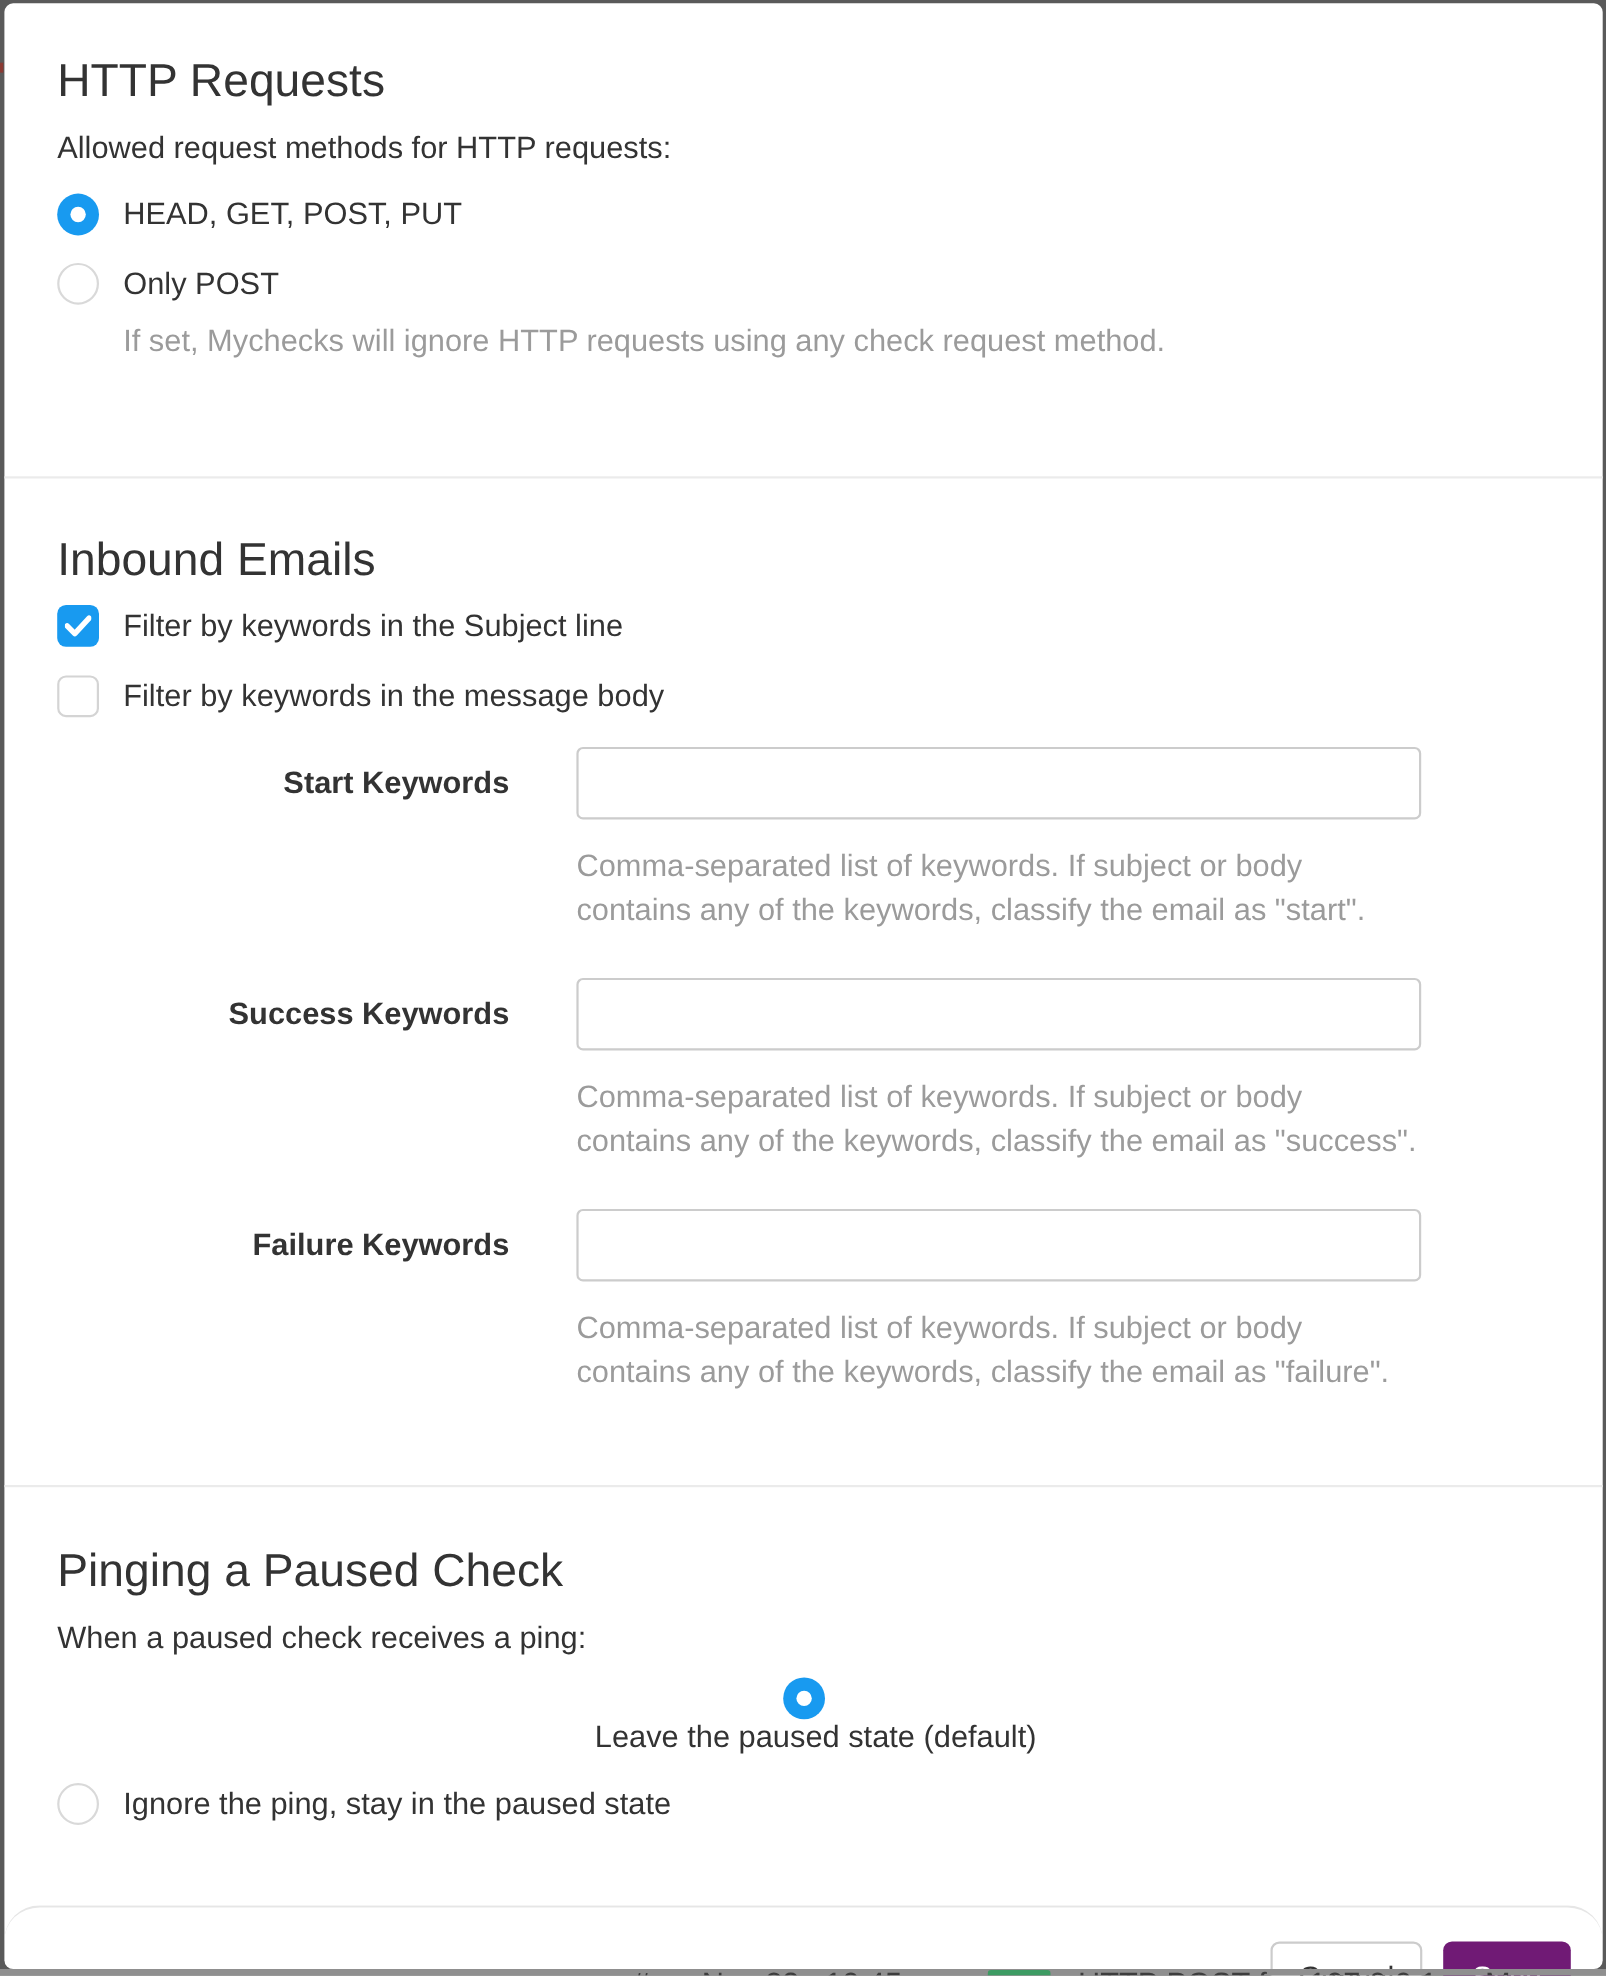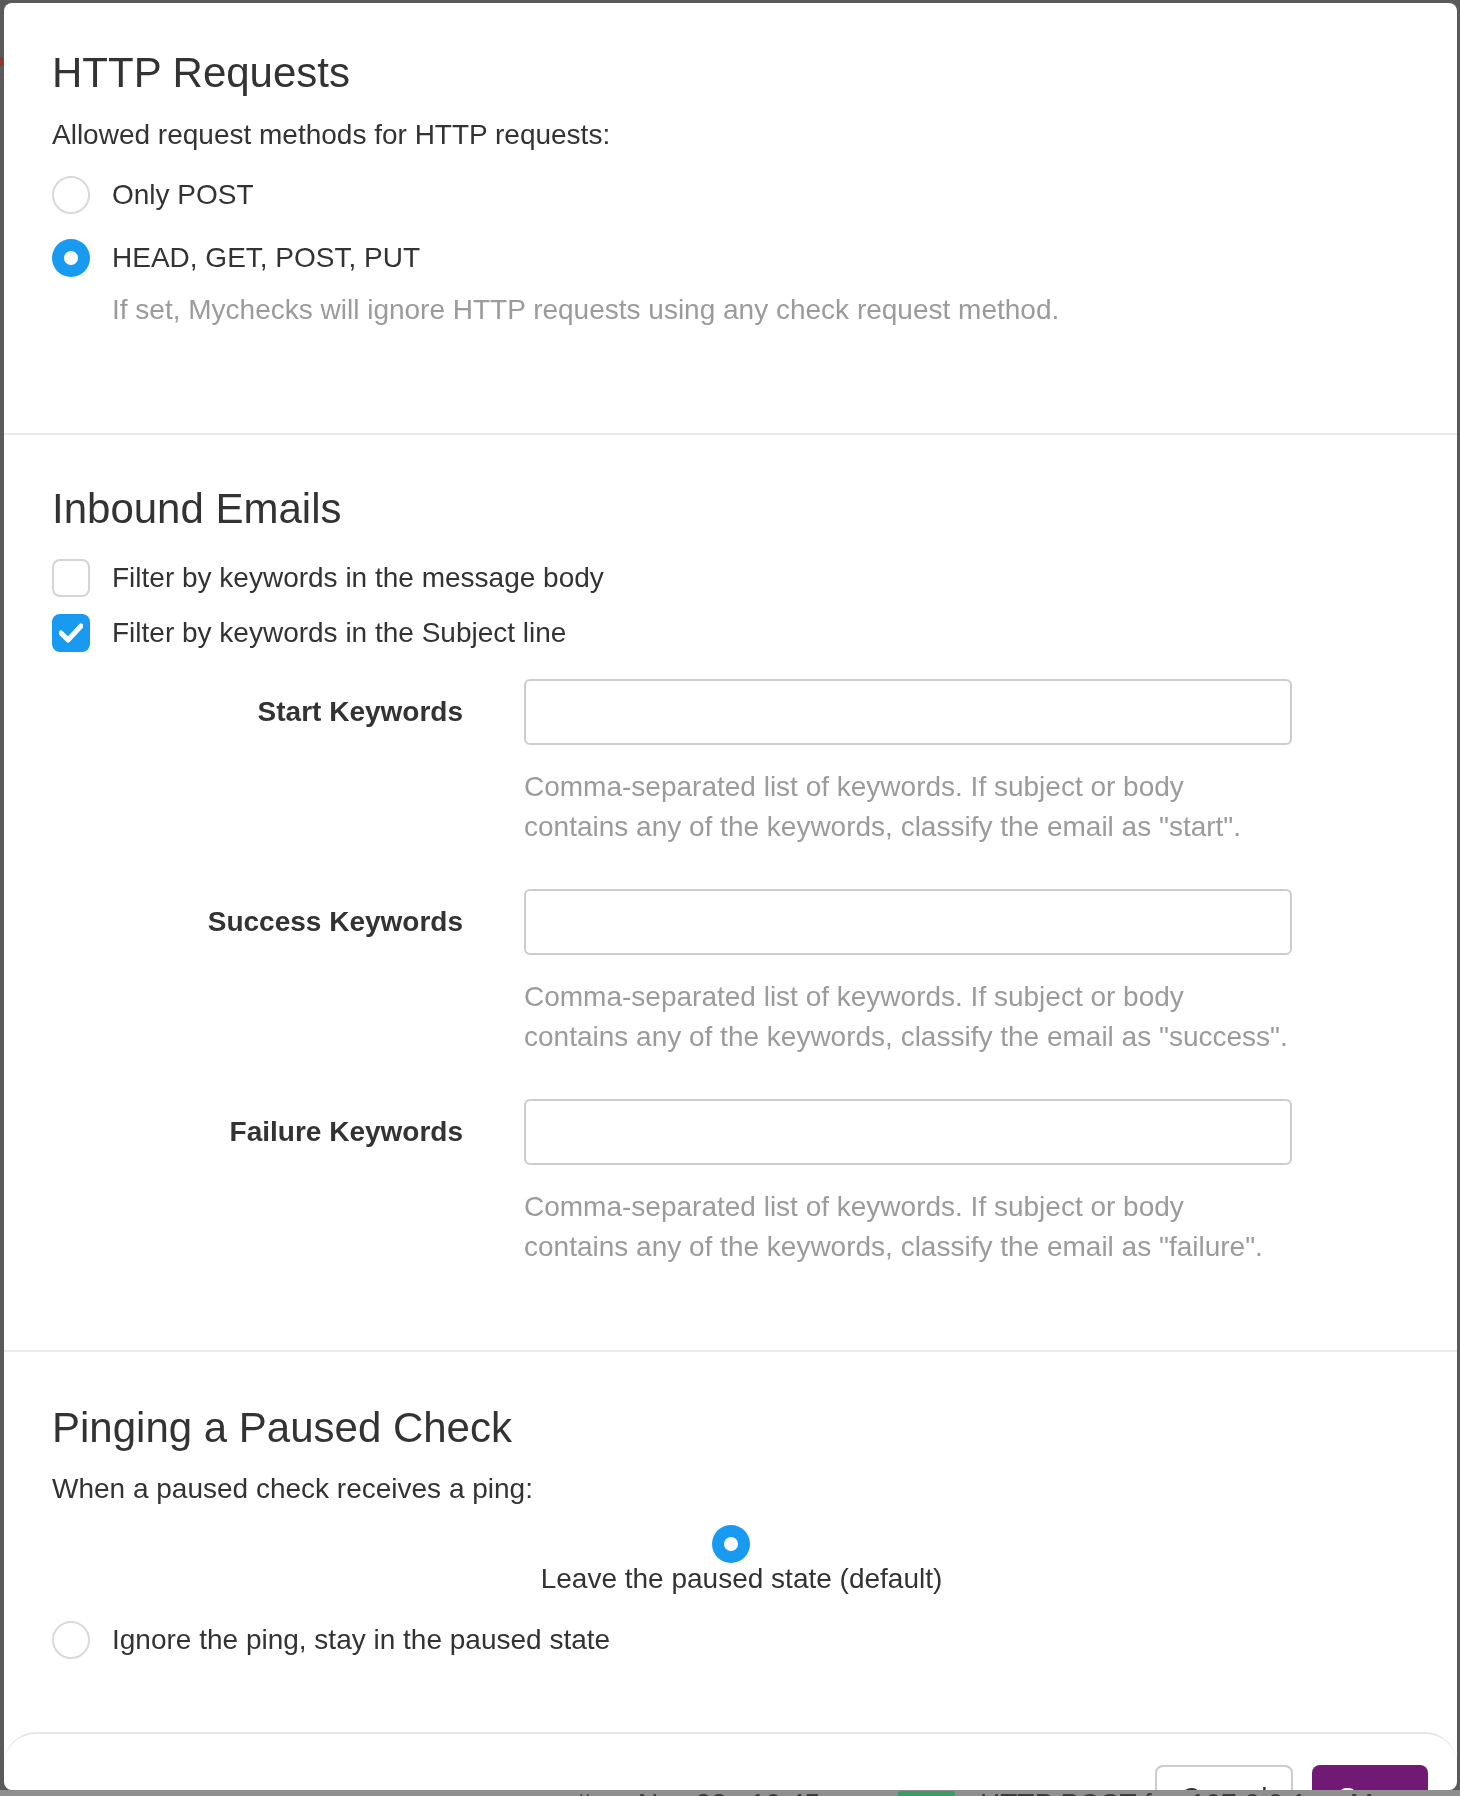--- a/index.html
+++ b/index.html
@@ -107,53 +107,53 @@
 
 <div class="backdrop-red-sliver"></div>
 
 <div class="modal">
 
   <div class="section sec1 section-divider">
     <h2 class="sec-title">HTTP Requests</h2>
     <p class="intro">Allowed request methods for HTTP requests:</p>
 
     <div class="ctl-row">
+      <span class="radio selected" style="background:#189af0;">
+        <span class="dot"></span>
+      </span>
+      <span class="ctl-label">HEAD, GET, POST, PUT</span>
+    </div>
+
+    <div class="ctl-row">
       <span class="radio">
         
       </span>
       <span class="ctl-label">Only POST</span>
     </div>
 
-    <div class="ctl-row">
-      <span class="radio selected" style="background:#189af0;">
-        <span class="dot"></span>
-      </span>
-      <span class="ctl-label">HEAD, GET, POST, PUT</span>
-    </div>
-
     <div class="help-indent">If set, Mychecks will ignore HTTP requests using any check request method.</div>
   </div>
 
   <div class="section sec2 section-divider">
     <h2 class="sec-title">Inbound Emails</h2>
-
-    <div class="ctl-row">
-      <span class="checkbox">
-        
-      </span>
-      <span class="ctl-label">Filter by keywords in the message body</span>
-    </div>
 
     <div class="ctl-row first">
       <span class="checkbox checked" style="background:#189af0;">
         <svg width="24" height="20" viewBox="0 0 24 20">
           <polyline points="2,10 9,17 22,3" fill="none" stroke="#fff" stroke-width="5" stroke-linecap="round" stroke-linejoin="round"></polyline>
         </svg>
       </span>
       <span class="ctl-label">Filter by keywords in the Subject line</span>
+    </div>
+
+    <div class="ctl-row">
+      <span class="checkbox">
+        
+      </span>
+      <span class="ctl-label">Filter by keywords in the message body</span>
     </div>
 
     <div class="form-group g1">
       <div class="lbl-col">Start Keywords</div>
       <div class="input-col">
         <input class="text-input" type="text" value="" style="">
         <div class="field-help">
           <div>Comma-separated list of keywords. If subject or body</div>
           <div>contains any of the keywords, classify the email as "start".</div>
         </div>

